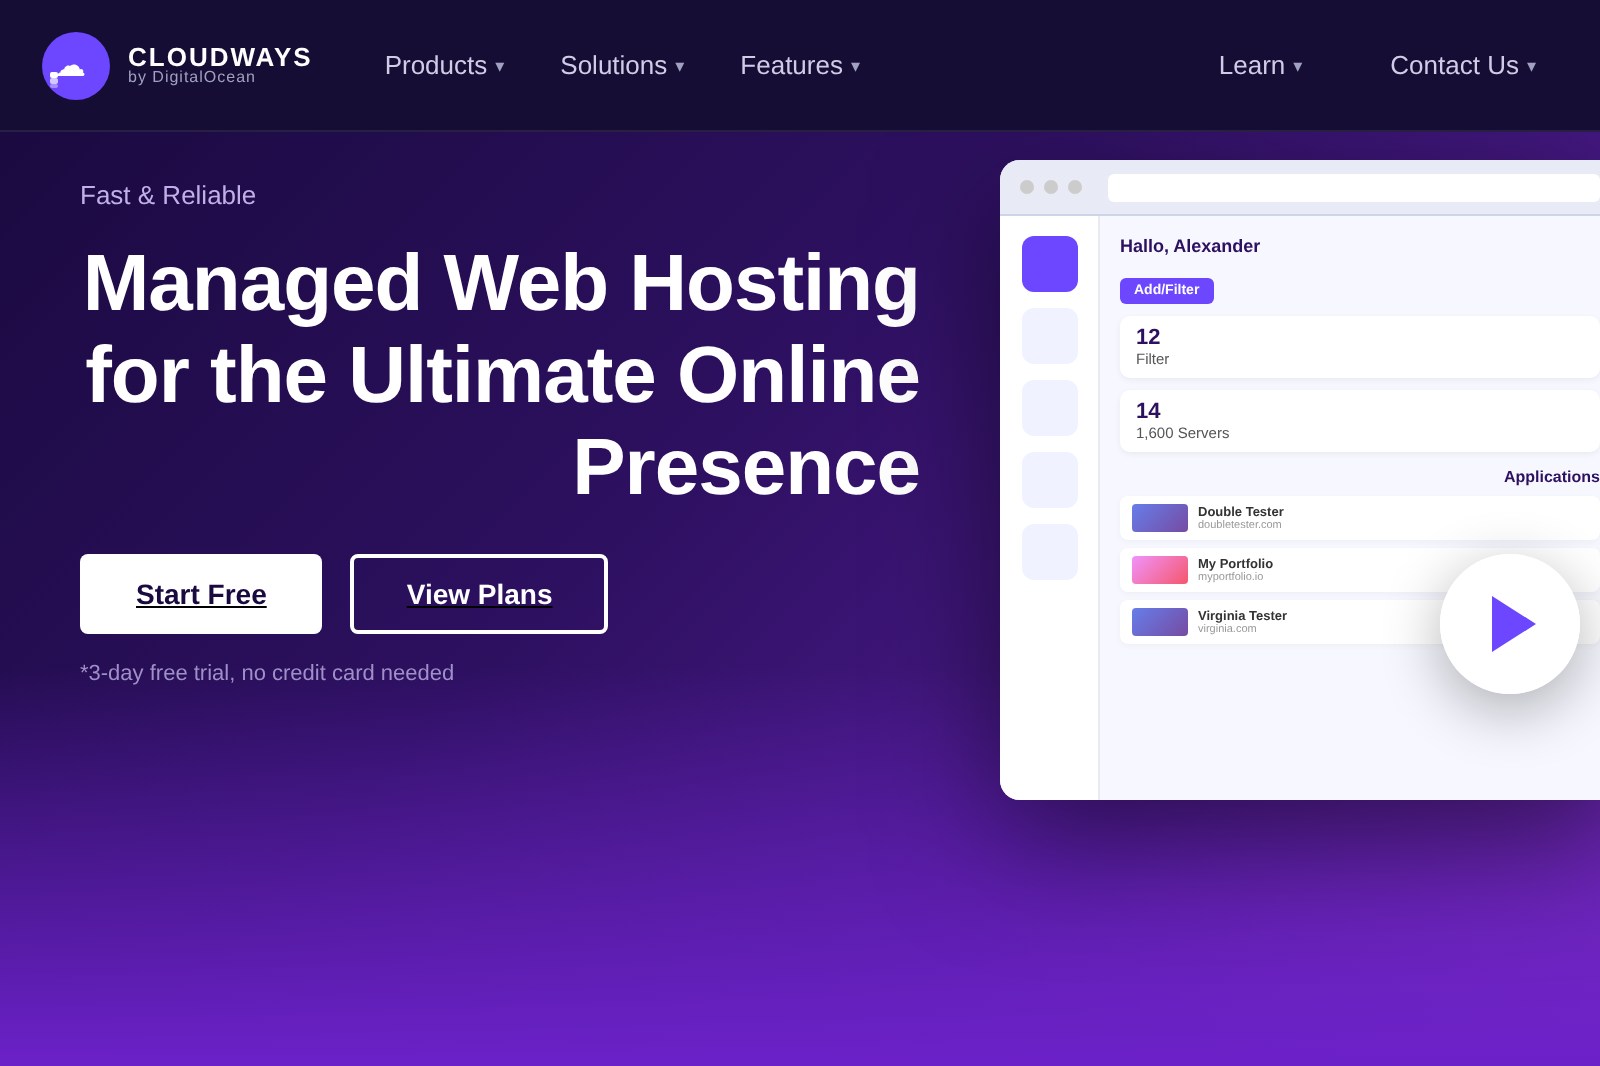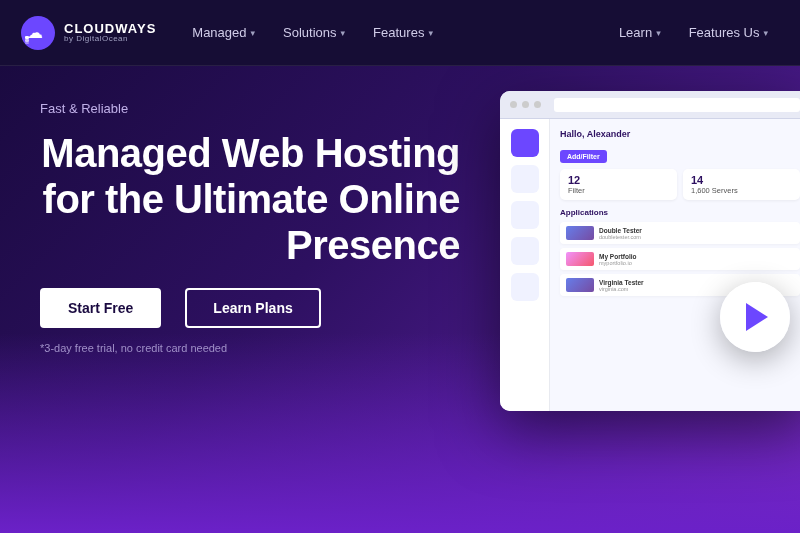--- a/index.html
+++ b/index.html
@@ -77,35 +77,35 @@
     }
 
     .nav-item .chevron {
       font-size: 9px;
       color: #a0a0c0;
     }
 
     .nav-right {
       display: flex;
       align-items: flex-end;
-      gap: 4px;
+      gap: 20px;
     }
 
     .nav-right .nav-item {
       font-size: 13px;
     }
 
     
     .hero {
       background: linear-gradient(135deg, #1a0a40 0%, #2d1060 40%, #4a1a8a 70%, #7b2fb5 100%);
       height: 467px;
       position: relative;
       display: flex;
       align-items: flex-start;
-      padding: 35px 40px 0 40px;
+      padding: 24px 40px 0 40px;
       overflow: hidden;
     }
 
     .hero::before {
       content: '';
       position: absolute;
       bottom: 0;
       left: 0;
       right: 0;
       height: 200px;
@@ -139,22 +139,23 @@
     .hero-desc {
       color: #c0b8da;
       font-size: 13.5px;
       line-height: 1.65;
       margin-bottom: 28px;
       max-width: 380px;
     }
 
     .hero-buttons {
       display: flex;
-      gap: 24px;
+      gap: 14px;
       margin-bottom: 14px;
+      text-decoration: underline;
     }
 
     .btn-primary {
       background: #fff;
       color: #1a0a40;
       border: none;
       padding: 12px 28px;
       font-size: 14px;
       font-weight: 700;
       border-radius: 4px;
@@ -261,20 +262,21 @@
       font-size: 9px;
       font-weight: 700;
       color: #2d1060;
       margin-bottom: 6px;
     }
 
     .dash-stats {
       display: flex;
       gap: 6px;
       margin-bottom: 8px;
+      flex-direction: column;
     }
 
     .dash-stat {
       background: #fff;
       border-radius: 5px;
       padding: 5px 8px;
       font-size: 7.5px;
       color: #555;
       flex: 1;
       box-shadow: 0 1px 3px rgba(0,0,0,0.06);
@@ -284,20 +286,21 @@
       font-size: 11px;
       font-weight: 700;
       color: #2d1060;
     }
 
     .dash-apps-title {
       font-size: 8px;
       font-weight: 700;
       color: #2d1060;
       margin-bottom: 5px;
+      text-align: right;
     }
 
     .dash-app-list {
       display: flex;
       flex-direction: column;
       gap: 4px;
     }
 
     .dash-app-item {
       background: #fff;
@@ -390,52 +393,52 @@
       </svg>
     </div>
     <div class="logo-text-block">
       <span class="logo-main">CLOUDWAYS</span>
       <span class="logo-sub">by DigitalOcean</span>
     </div>
   </div>
 
   <div class="nav-links">
     <div class="nav-item">
-      <span>Managed</span>
+      <span>Products</span>
       <span class="chevron">▾</span>
     </div>
     <div class="nav-item">
       <span>Solutions</span>
       <span class="chevron">▾</span>
     </div>
     <div class="nav-item">
       <span>Features</span>
       <span class="chevron">▾</span>
     </div>
   </div>
 
   <div class="nav-right">
     <div class="nav-item">
       <span>Learn</span>
       <span class="chevron">▾</span>
     </div>
     <div class="nav-item">
-      <span>Features Us</span>
+      <span>Contact Us</span>
       <span class="chevron">▾</span>
     </div>
   </div>
 </nav>
 
 <section class="hero">
   <div class="hero-left">
     <p class="hero-subtitle">Fast &amp; Reliable</p>
     <h1 class="hero-title">Managed Web Hosting for the Ultimate Online Presence</h1>
     <div class="hero-buttons">
       <button class="btn-primary">Start Free</button>
-      <button class="btn-secondary">Learn Plans</button>
+      <button class="btn-secondary">View Plans</button>
     </div>
     <p class="hero-note">*3-day free trial, no credit card needed</p>
   </div>
 
   <div class="hero-right">
     <div class="dashboard-preview">
 
       <div class="browser-bar">
         <div class="browser-dot"></div>
         <div class="browser-dot"></div>

